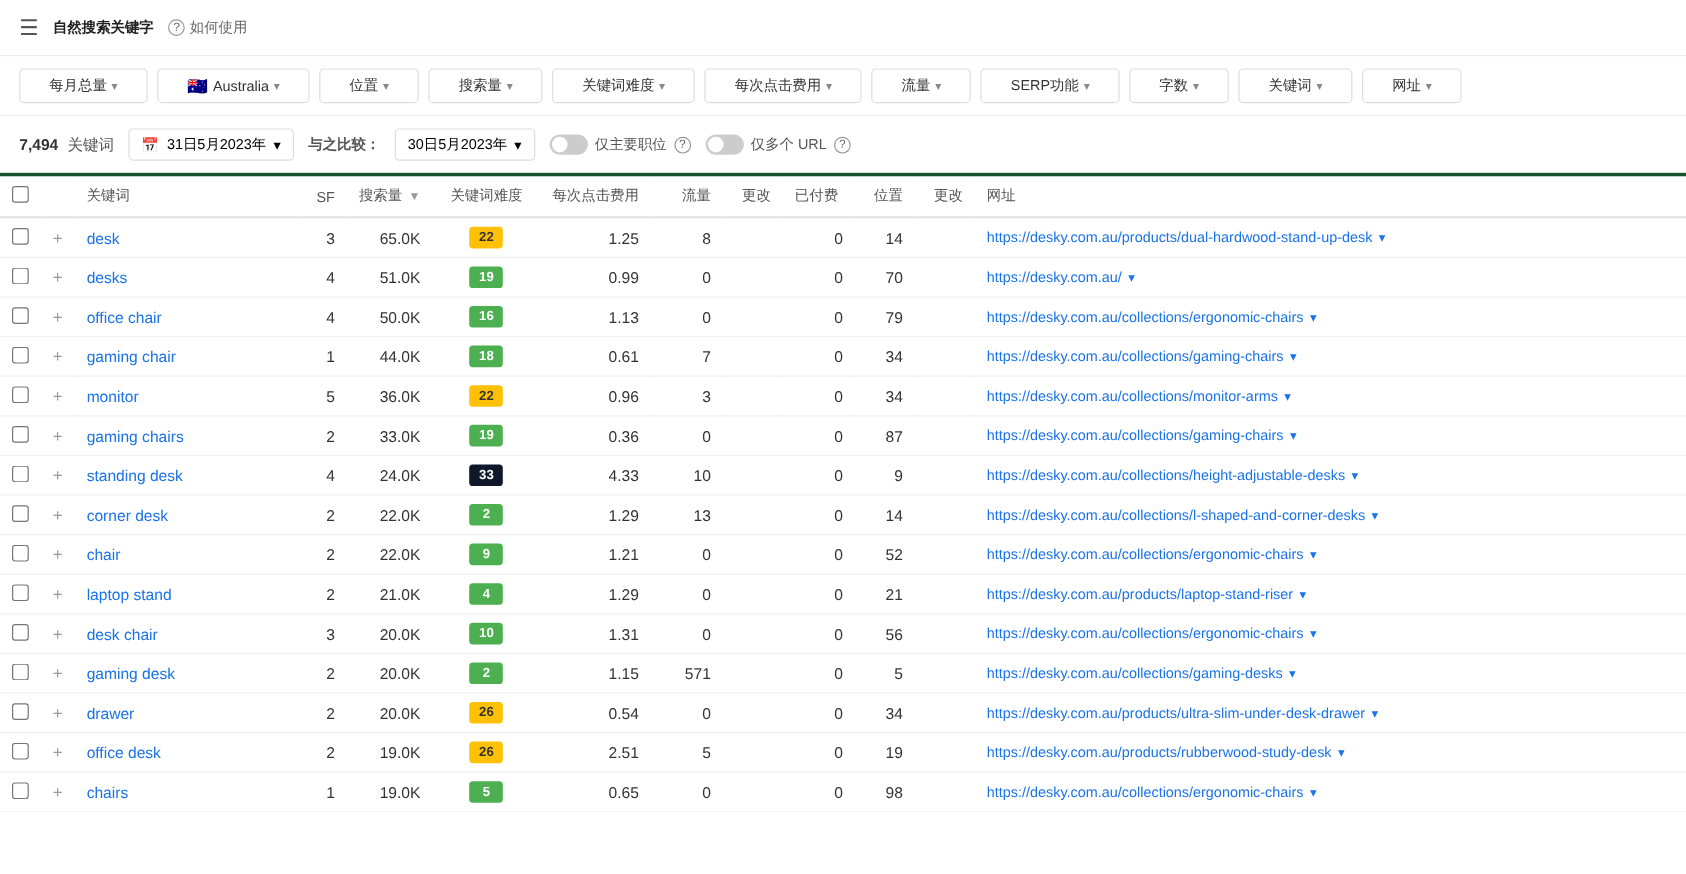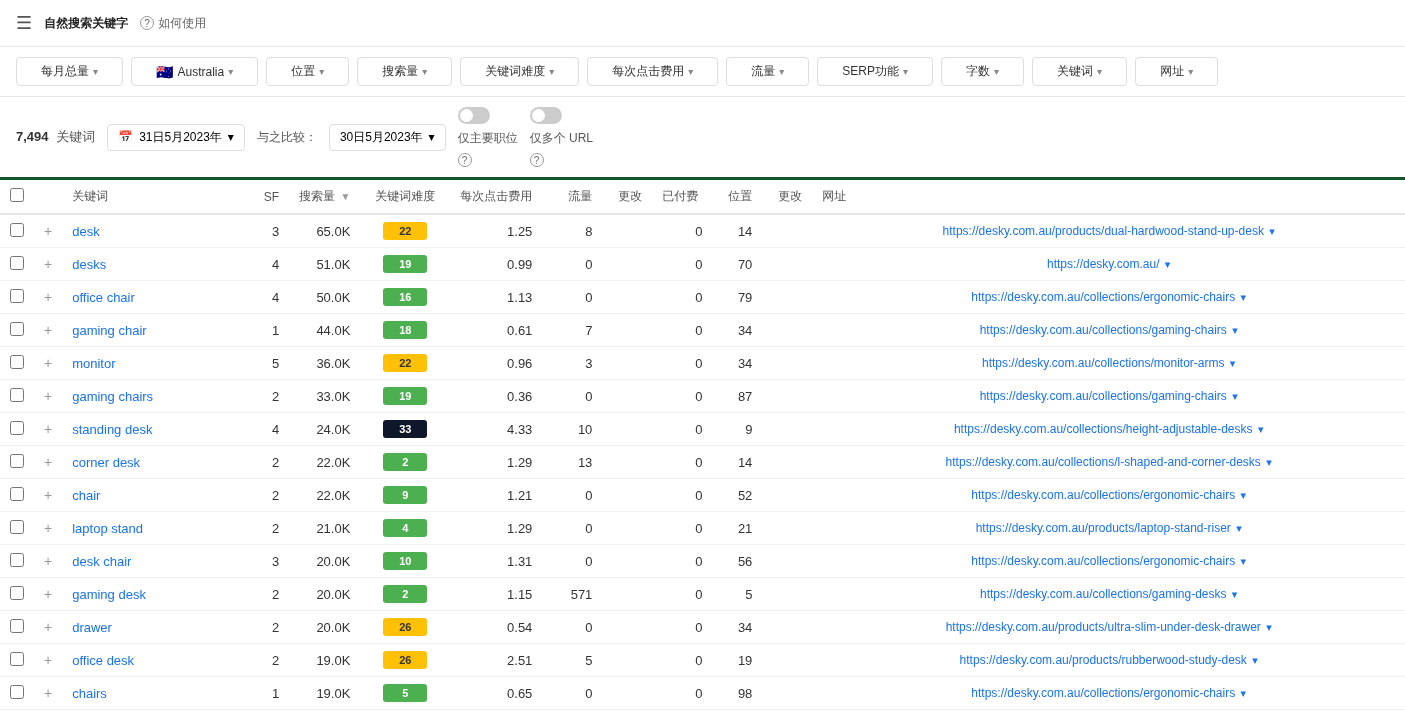--- a/index.html
+++ b/index.html
@@ -11,51 +11,51 @@
     .help-link { color: #666; font-size: 12px; display: flex; align-items: center; gap: 4px; cursor: pointer; }
     .help-icon { width: 14px; height: 14px; border-radius: 50%; border: 1px solid #999; display: inline-flex; align-items: center; justify-content: center; font-size: 10px; color: #666; }
 
     .filters { display: flex; flex-wrap: wrap; gap: 8px; padding: 10px 16px; border-bottom: 1px solid #e5e5e5; background: #fff; }
     .filter-btn { display: flex; align-items: center; gap: 4px; padding: 5px 24px; border: 1px solid #ddd; border-radius: 4px; background: #fff; cursor: pointer; font-size: 12px; color: #333; white-space: nowrap; }
     .filter-btn .flag { font-size: 14px; }
     .filter-btn .arrow { font-size: 10px; color: #888; }
 
     .toolbar { display: flex; align-items: center; gap: 12px; padding: 10px 16px; border-bottom: 3px solid #14532d; background: #fff; }
     .date-btn { display: flex; align-items: center; gap: 6px; padding: 4px 10px; border: 1px solid #ddd; border-radius: 4px; background: #fff; cursor: pointer; font-size: 12px; }
-    .compare-label { font-size: 12px; color: #555; }
-    .toggle-group { display: flex; align-items: flex-start; gap: 6px; flex-direction: column; }
+    .compare-label { font-size: 12px; color: #555; font-weight: bold; }
+    .toggle-group { display: flex; align-items: center; gap: 6px; }
     .toggle { width: 32px; height: 17px; border-radius: 9px; background: #ccc; position: relative; cursor: pointer; }
     .toggle::after { content: ''; width: 13px; height: 13px; border-radius: 50%; background: #fff; position: absolute; top: 2px; left: 2px; transition: left 0.2s; }
     .toggle-label { font-size: 12px; color: #555; }
 
     .table-container { overflow-x: auto; overflow-y: auto; max-height: calc(100vh - 170px); }
     table { width: 100%; border-collapse: collapse; }
     thead th { background: #fff; border-bottom: 2px solid #e5e5e5; padding: 8px 10px; text-align: left; font-size: 12px; color: #555; font-weight: 500; white-space: nowrap; position: sticky; top: 0; z-index: 10; }
     thead th.sortable { cursor: pointer; }
     .sort-arrow { font-size: 10px; color: #999; margin-left: 2px; }
     tbody tr { border-bottom: 1px solid #f0f0f0; }
     td { padding: 7px 10px; font-size: 13px; vertical-align: middle; }
     td.keyword-cell { color: #1a73e8; cursor: pointer; }
     td.number-cell { text-align: right; color: #333; }
-    td.url-cell { color: #1a73e8; font-size: 12px; white-space: nowrap; overflow: hidden; text-overflow: ellipsis; max-width: 320px; cursor: pointer; text-align: center; }
+    td.url-cell { color: #1a73e8; font-size: 12px; white-space: nowrap; overflow: hidden; text-overflow: ellipsis; max-width: 320px; cursor: pointer; }
 
     .checkbox-col { width: 20px; }
     .plus-col { width: 20px; }
     .sf-col { width: 40px; text-align: right; }
     .search-col { width: 70px; text-align: right; }
     .difficulty-col { width: 90px; text-align: center; }
     .cpc-col { width: 90px; text-align: right; }
     .traffic-col { width: 60px; text-align: right; }
     .change-col { width: 50px; text-align: right; }
     .paid-col { width: 60px; text-align: left; }
     .pos-col { width: 50px; text-align: right; }
     .pos-change-col { width: 50px; text-align: right; }
     .url-col { min-width: 300px; }
 
-    .diff-badge { display: inline-block; width: 44px; height: 18px; border-radius: 3px; text-align: center; line-height: 18px; font-size: 11px; font-weight: 600; color: #fff; }
+    .diff-badge { display: inline-block; width: 28px; height: 18px; border-radius: 3px; text-align: center; line-height: 18px; font-size: 11px; font-weight: 600; color: #fff; }
 
     input[type="checkbox"] { width: 14px; height: 14px; cursor: pointer; }
     .plus-btn { color: #999; cursor: pointer; font-size: 14px; font-weight: 300; }
 
     .url-dropdown { font-size: 11px; color: #1a73e8; margin-left: 2px; cursor: pointer; }
   </style>
 </head>
 <body>
 
 <div class="header">

